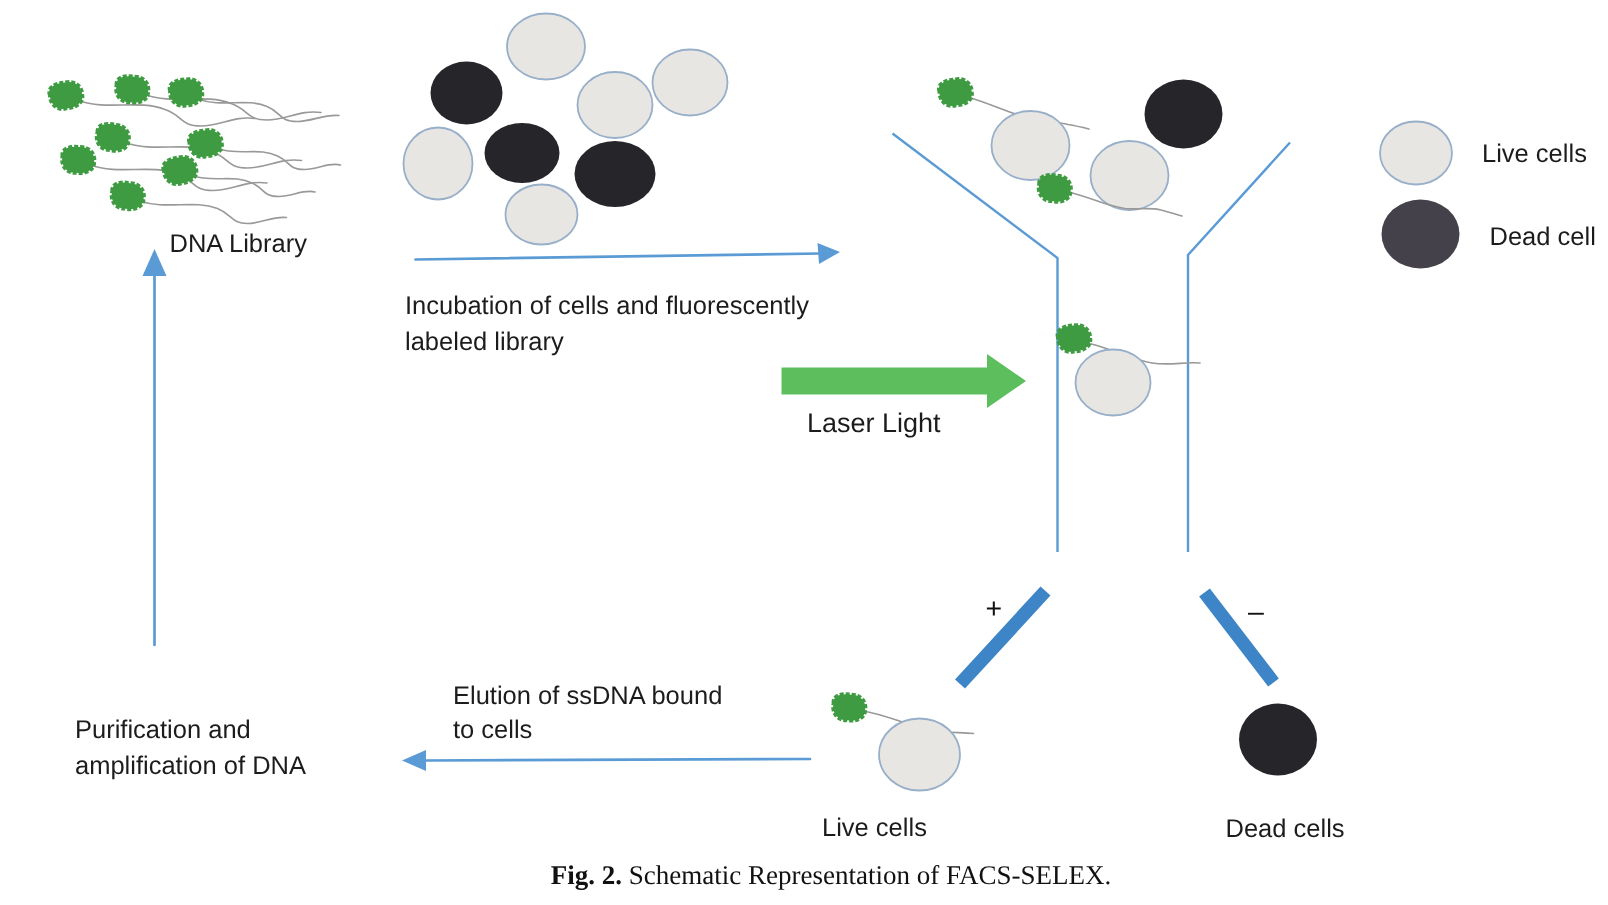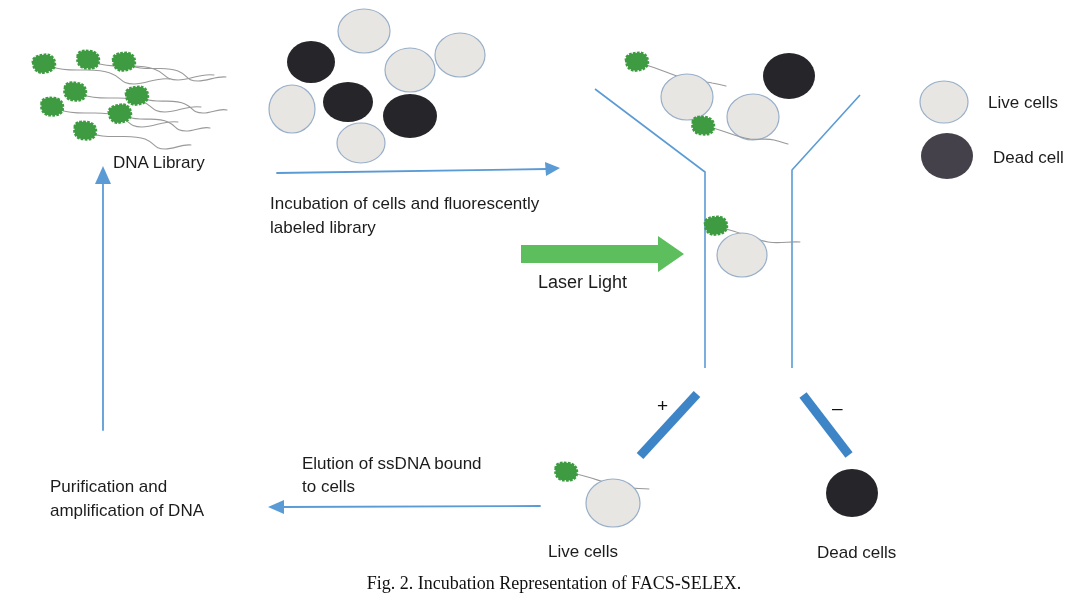--- a/index.html
+++ b/index.html
@@ -16,21 +16,21 @@
   .blob{fill:var(--aptamer-green,#3e9b41);stroke:var(--aptamer-green,#3e9b41);
         stroke-width:2.6;stroke-dasharray:2.6 1.3;stroke-linejoin:round;}
   .thin-arrow{stroke:var(--arrow-blue,#5b9bd5);stroke-width:1.8;fill:none;stroke-linecap:round;}
   .arrowhead{fill:var(--arrow-blue,#5b9bd5);stroke:none;}
   .funnel{stroke:var(--arrow-blue,#5b9bd5);stroke-width:1.6;fill:none;stroke-linejoin:miter;}
   .plate{stroke:var(--plate-blue,#3d85c6);stroke-width:9;stroke-linecap:butt;}
   .laser{fill:var(--laser-green,#5cbe5c);stroke:none;}
   .caption{position:absolute;left:0;top:573px;width:1072px;text-align:center;
            font-family:"Liberation Serif",serif;font-size:18px;color:#111;
            transform:translateX(18px);}
-  .caption b{font-weight:normal;}
+  .caption b{font-weight:bold;}
 </style>
 </head>
 <body>
 
 <div id="stage">
 <svg width="1072" height="603" viewBox="0 0 1072 603">
   <defs>
     <path id="blobShape" d="M -10.5,-2 C -12,-7 -6,-9.5 0.5,-9 C 7,-9.8 11.5,-5 10.8,0.5 C 11.5,5.5 5.5,8.8 -0.5,8.2 C -7,9.5 -11.5,3.5 -10.5,-2 Z"></path>
   </defs>
 
@@ -137,15 +137,15 @@
   </g>
 
   <g>
     <text class="label" x="50" y="492">Purification and</text>
     <text class="label" x="50" y="516">amplification of DNA</text>
   </g>
 </svg>
 
 <div class="caption">
   <b>Fig. 2.</b>
-  <span>Incubation Representation of FACS-SELEX.</span>
+  <span>Schematic Representation of FACS-SELEX.</span>
 </div>
 </div>
 
 </body></html>

